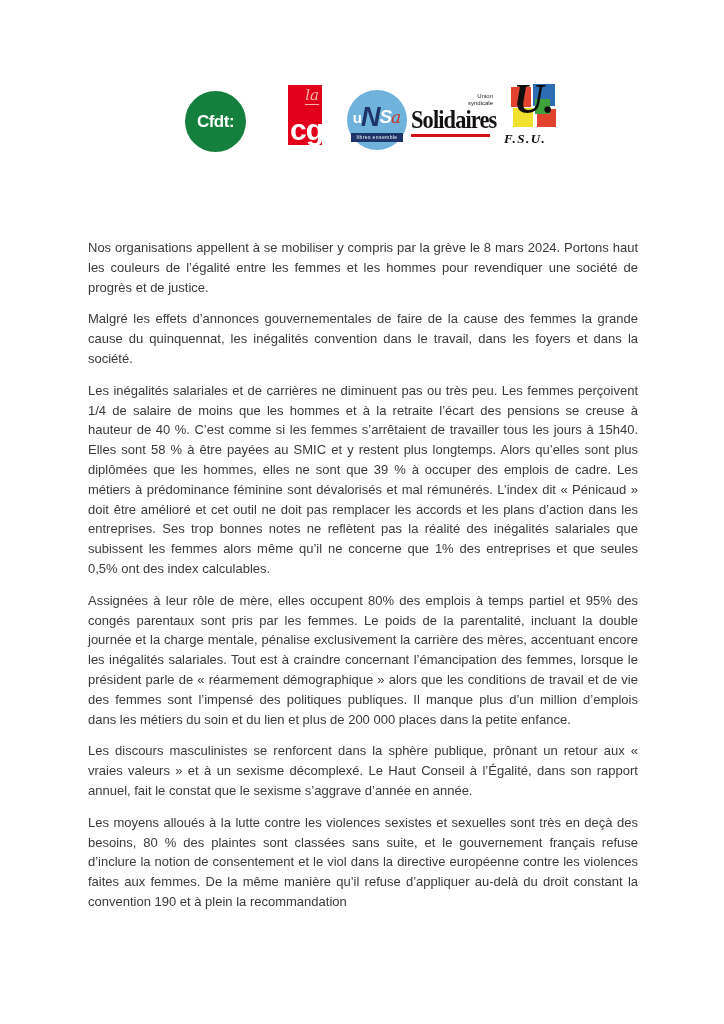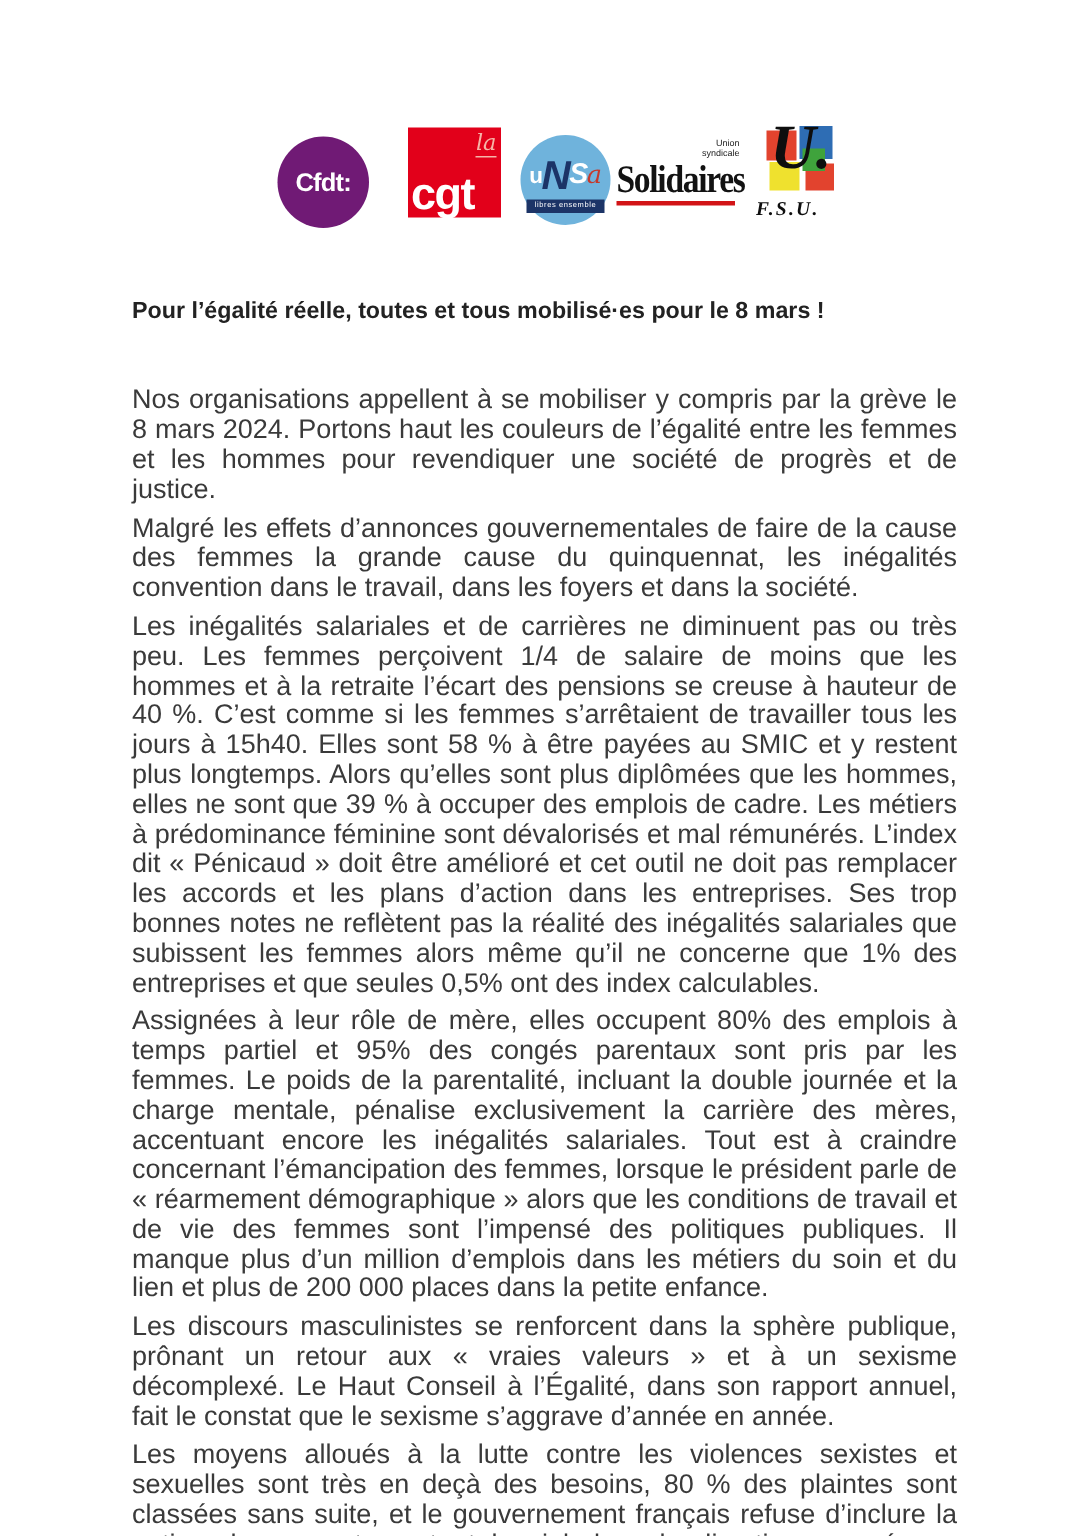--- a/index.html
+++ b/index.html
@@ -15,21 +15,21 @@
   
   .logo-row { position:absolute; top:0; left:0; width:724px; height:170px; }
 
   .logo-cfdt {
     position:absolute; left:185px; top:91px;
     width:61px; height:61px; border-radius:50%;
     display:flex; align-items:center; justify-content:center;
   }
   .cfdt-text { color:#fff; font-weight:bold; font-size:17px; letter-spacing:-0.5px; }
 
-  .logo-cgt { position:absolute; left:272px; top:85px; width:62px; height:60px; }
+  .logo-cgt { position:absolute; left:288px; top:85px; width:34px; height:60px; }
   .cgt-la {
     position:absolute; top:3px; right:3px;
     font-family:"DejaVu Serif", serif; font-style:italic;
     font-size:15px; line-height:1; color:#F6B4A8;
     border-bottom:1px solid #F6B4A8; padding-bottom:1px;
   }
   .cgt-text {
     position:absolute; bottom:0px; left:2px;
     color:#fff; font-weight:bold; font-size:30px; line-height:1; letter-spacing:-1px;
   }
@@ -83,33 +83,33 @@
     margin-top:3px; white-space:nowrap;
   }
 
   
   .content { position:absolute; left:88px; top:198px; width:550px; }
   .doc-title {
     margin:0; font-size:15.5px; font-weight:bold; line-height:1.25;
   }
   .doc-body { margin-top:40px; }
   .doc-body p {
-    margin:0 0 6px 0;
-    font-size:18px; line-height:19.8px;
+    margin:12px 0 6px 0;
+    font-size:13px; line-height:19.8px;
     text-align:justify;
   }
 </style>
 </head>
 <body>
 
 <div class="page">
 
   <div class="logo-row">
 
-    <div class="logo-cfdt" style="background: #701a75;">
+    <div class="logo-cfdt" style="background: #15803d;">
       <span class="cfdt-text">Cfdt:</span>
     </div>
 
     <div class="logo-cgt" style="background: rgb(226, 0, 26);">
       <span class="cgt-la">la</span>
       <span class="cgt-text">cgt</span>
     </div>
 
     <div class="logo-unsa">
       <div class="unsa-circle" style="background: rgb(111, 179, 220);">
@@ -137,21 +137,20 @@
         <div class="fsu-sq br" style="background: rgb(226, 67, 46);"></div>
         <div class="fsu-sq gr" style="background: rgb(63, 163, 60);"></div>
         <div class="fsu-u">U.</div>
       </div>
       <div class="fsu-label">F.S.U.</div>
     </div>
 
   </div>
 
   <div class="content">
-    <h1 class="doc-title" style="color: rgb(34, 34, 34);">Pour l’égalité réelle, toutes et tous mobilisé·es pour le 8 mars !</h1>
 
     <div class="doc-body" style="color: rgb(58, 58, 58);">
       <p>Nos organisations appellent à se mobiliser y compris par la grève le 8 mars 2024. Portons haut les couleurs de l’égalité entre les femmes et les hommes pour revendiquer une société de progrès et de justice.</p>
       <p>Malgré les effets d’annonces gouvernementales de faire de la cause des femmes la grande cause du quinquennat, les inégalités convention dans le travail, dans les foyers et dans la société.</p>
       <p>Les inégalités salariales et de carrières ne diminuent pas ou très peu. Les femmes perçoivent 1/4 de salaire de moins que les hommes et à la retraite l’écart des pensions se creuse à hauteur de 40 %. C’est comme si les femmes s’arrêtaient de travailler tous les jours à 15h40. Elles sont 58 % à être payées au SMIC et y restent plus longtemps. Alors qu’elles sont plus diplômées que les hommes, elles ne sont que 39 % à occuper des emplois de cadre. Les métiers à prédominance féminine sont dévalorisés et mal rémunérés. L’index dit « Pénicaud » doit être amélioré et cet outil ne doit pas remplacer les accords et les plans d’action dans les entreprises. Ses trop bonnes notes ne reflètent pas la réalité des inégalités salariales que subissent les femmes alors même qu’il ne concerne que 1% des entreprises et que seules 0,5% ont des index calculables.</p>
       <p>Assignées à leur rôle de mère, elles occupent 80% des emplois à temps partiel et 95% des congés parentaux sont pris par les femmes. Le poids de la parentalité, incluant la double journée et la charge mentale, pénalise exclusivement la carrière des mères, accentuant encore les inégalités salariales. Tout est à craindre concernant l’émancipation des femmes, lorsque le président parle de « réarmement démographique » alors que les conditions de travail et de vie des femmes sont l’impensé des politiques publiques. Il manque plus d’un million d’emplois dans les métiers du soin et du lien et plus de 200 000 places dans la petite enfance.</p>
       <p>Les discours masculinistes se renforcent dans la sphère publique, prônant un retour aux « vraies valeurs » et à un sexisme décomplexé. Le Haut Conseil à l’Égalité, dans son rapport annuel, fait le constat que le sexisme s’aggrave d’année en année.</p>
       <p>Les moyens alloués à la lutte contre les violences sexistes et sexuelles sont très en deçà des besoins, 80 % des plaintes sont classées sans suite, et le gouvernement français refuse d’inclure la notion de consentement et le viol dans la directive européenne contre les violences faites aux femmes. De la même manière qu’il refuse d’appliquer au-delà du droit constant la convention 190 et à plein la recommandation</p>
     </div>
   </div>

